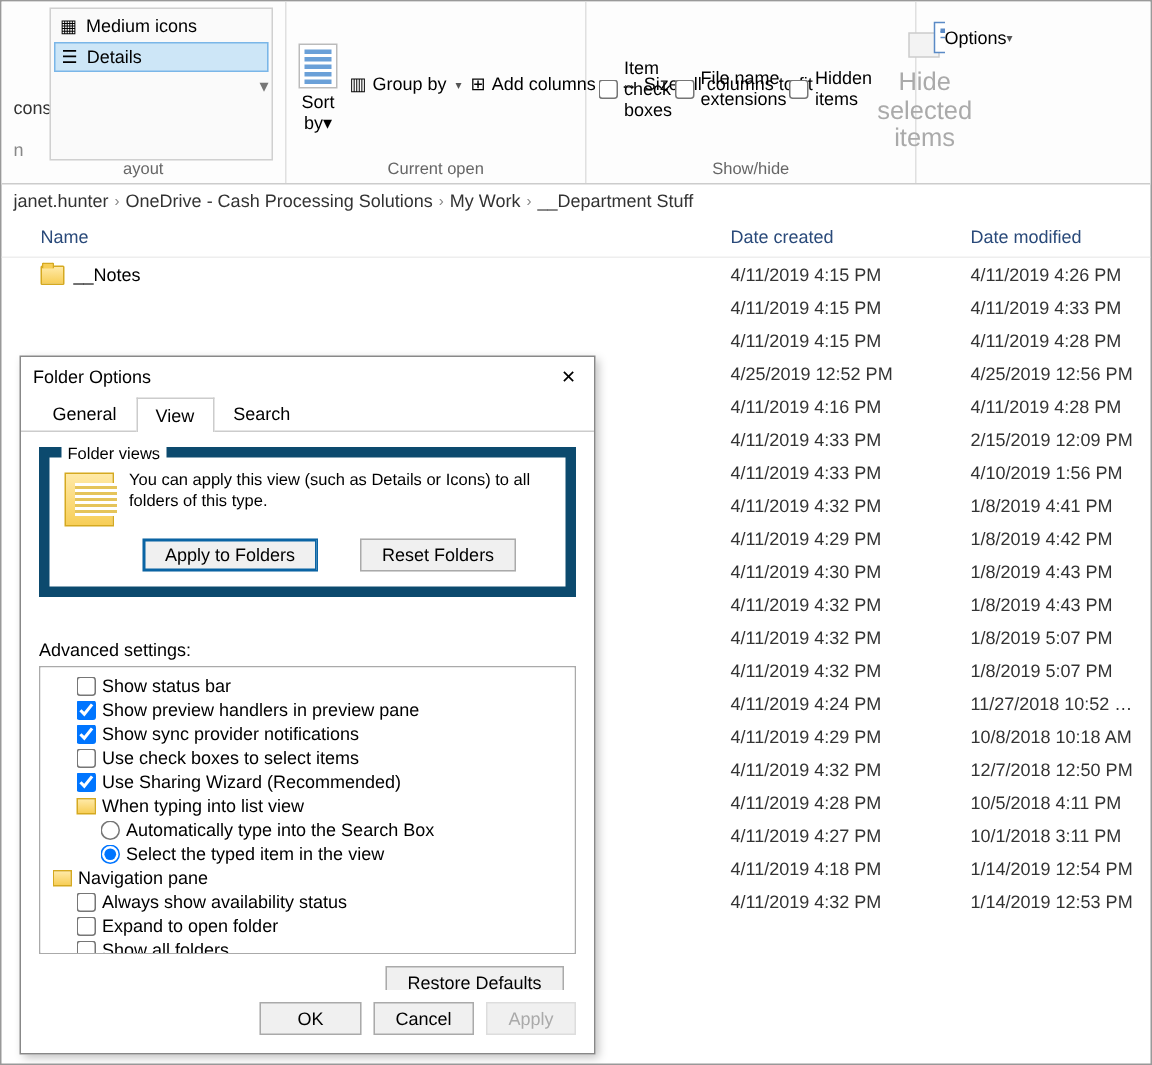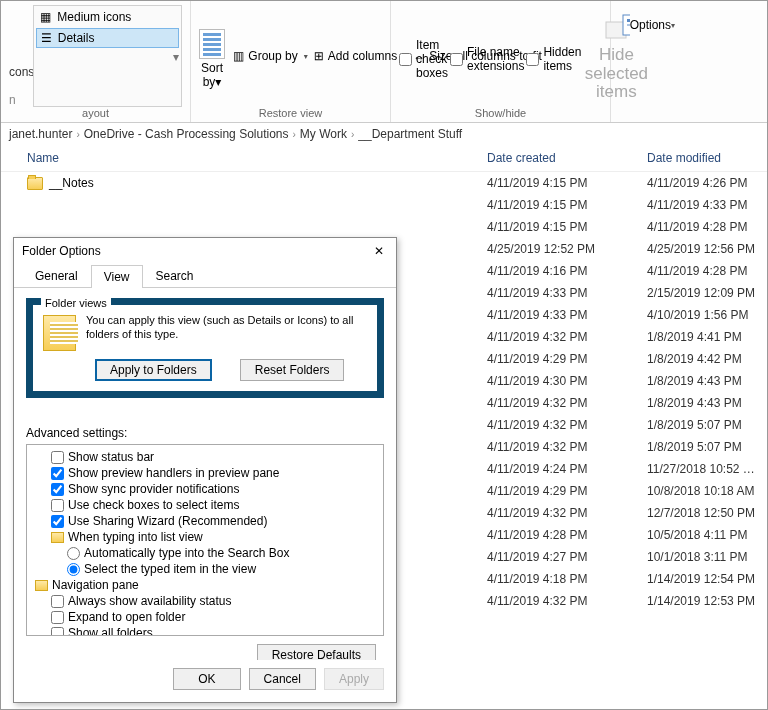--- a/index.html
+++ b/index.html
@@ -104,21 +104,21 @@
             <span>⊞</span>
             <span>Add columns</span>
             <span class="tri">▾</span>
           </div>
         <div class="cv-item">
             <span>↔</span>
             <span>Size all columns to fit</span>
           </div>
       </div>
     </div>
-    <div class="ribbon-group-label">Restore view</div>
+    <div class="ribbon-group-label">Current open</div>
   </div>
 
   <div class="ribbon-group" style="width:220px">
     <div class="ribbon-top">
       <div class="cv-col" style="justify-content:flex-start;padding-top:6px">
         <label class="check-item">
             <input type="checkbox" style="">
             <span>Item check boxes</span>
           </label>
         <label class="check-item">

